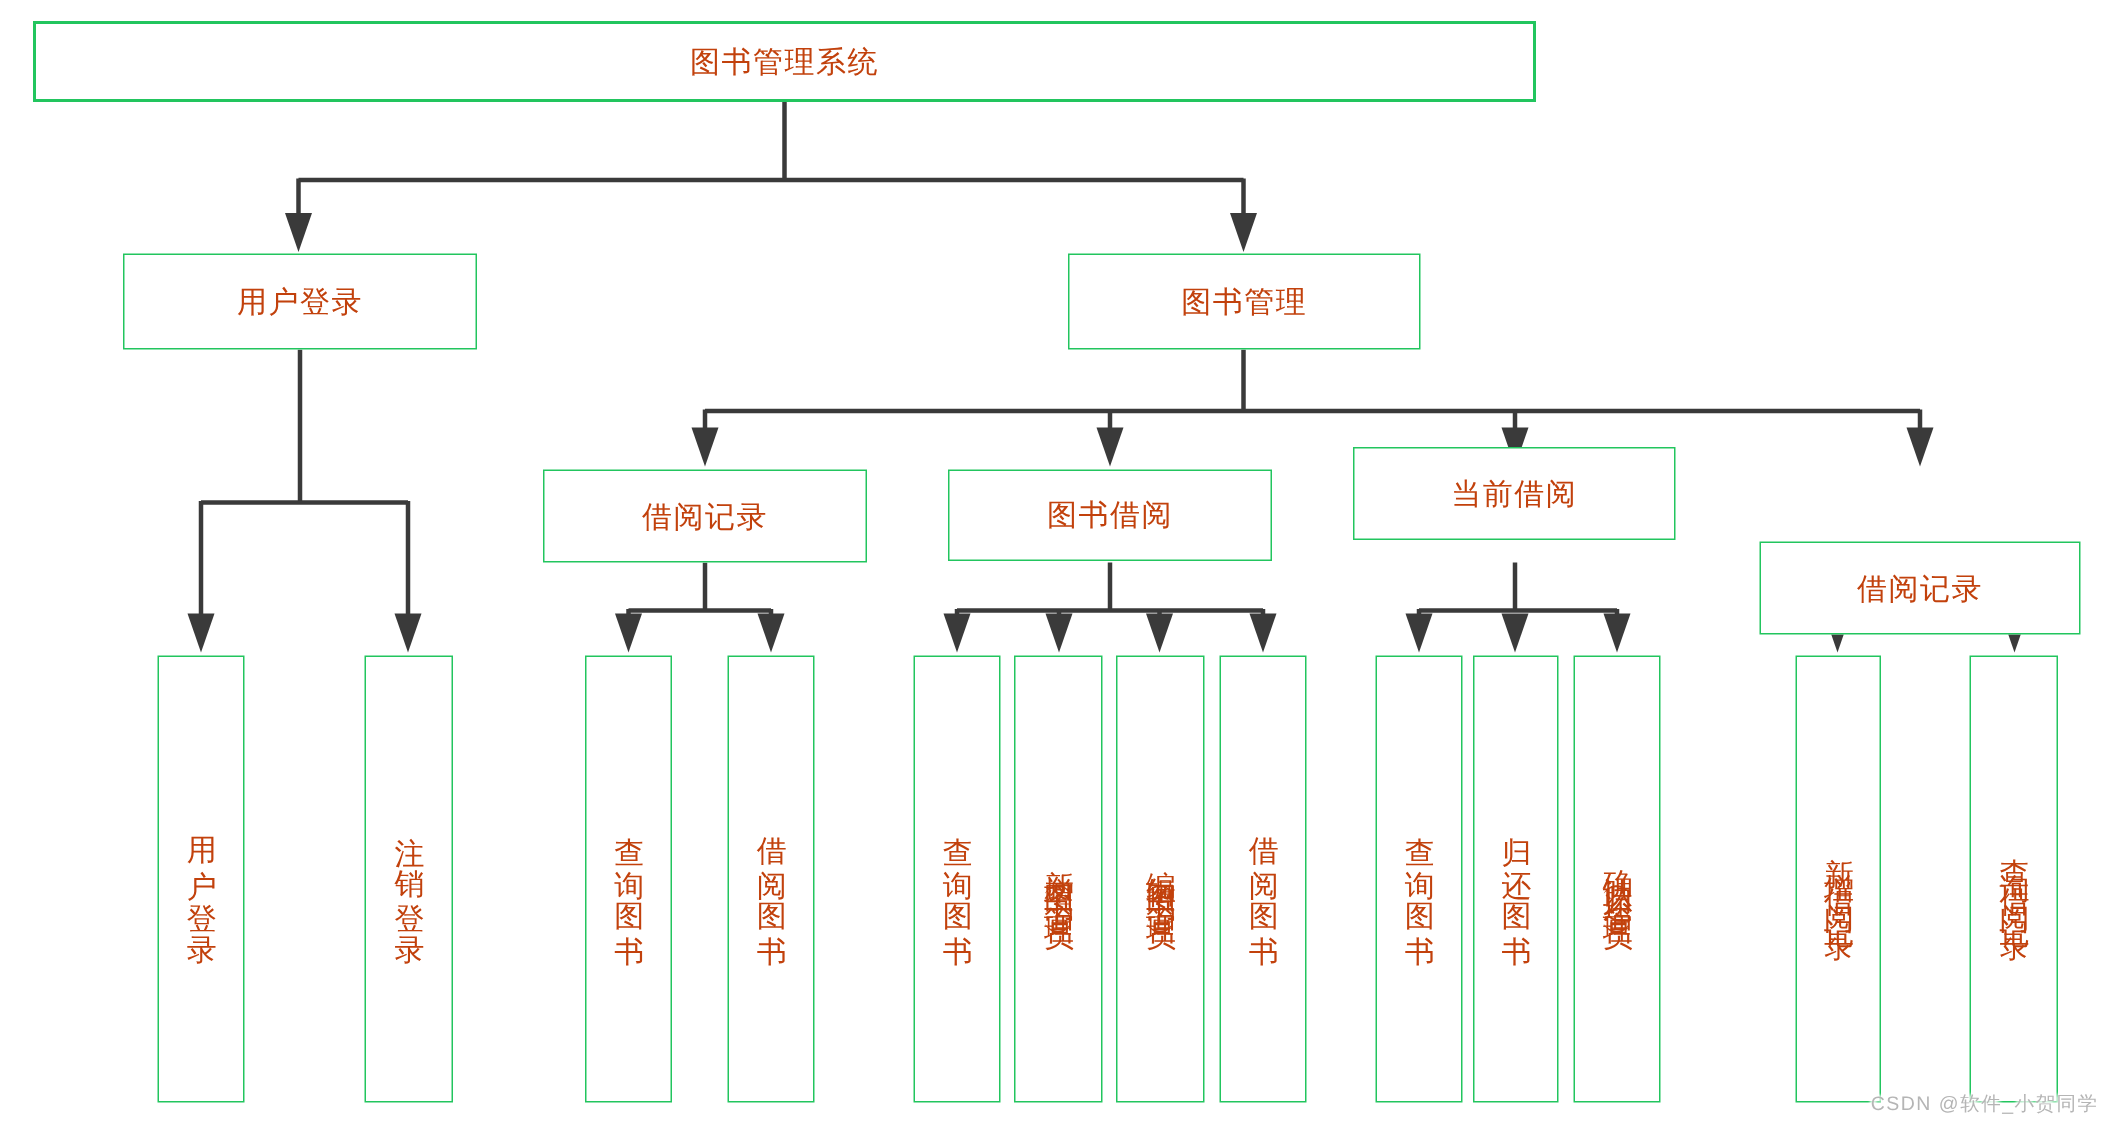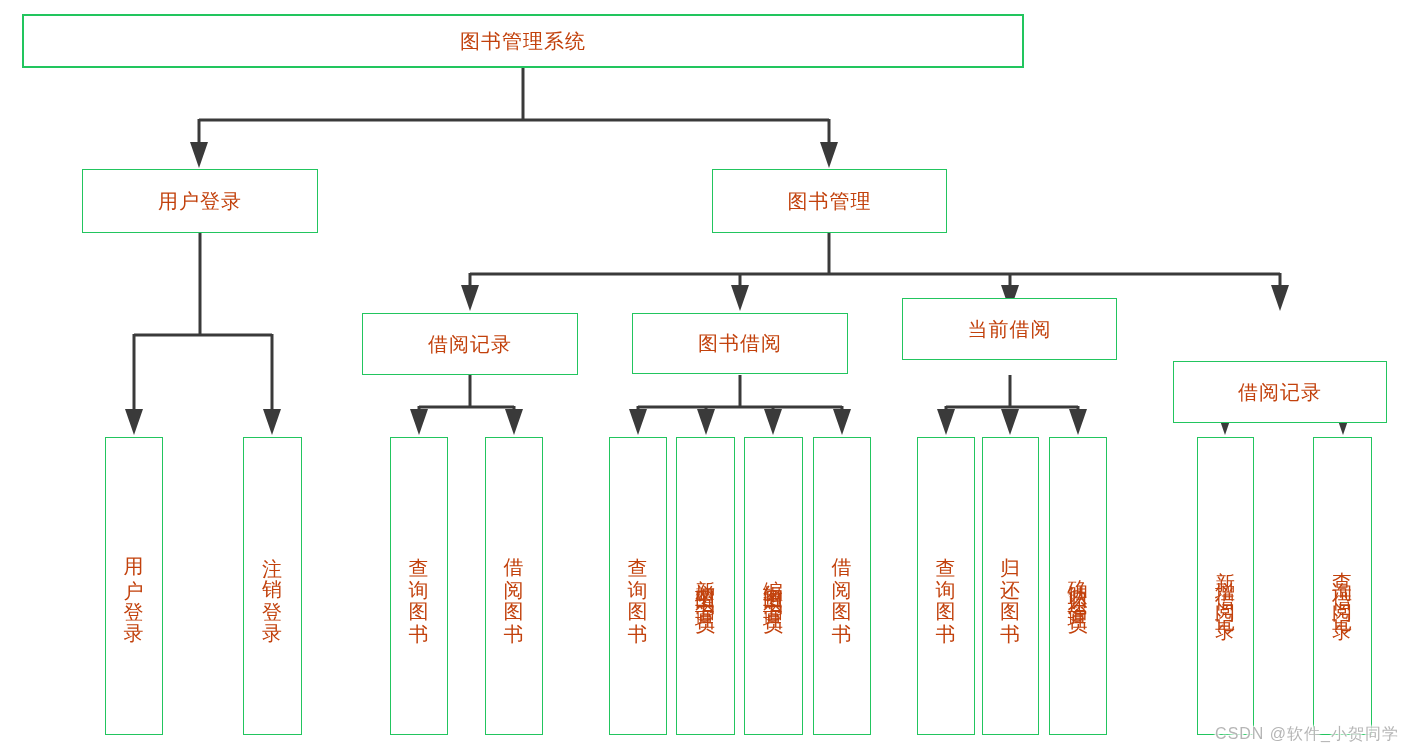--- a/index.html
+++ b/index.html
@@ -47,21 +47,21 @@
   }
 
   .ls-wide  .label { letter-spacing: 22px; }
   .ls-mid   .label { letter-spacing: 10px; }
   .ls-tight .label { letter-spacing: 5px; }
 
   .watermark {
     position: absolute;
     right: 6px;
     bottom: 2px;
-    font-size: 16px;
+    font-size: 13px;
     color: #b5b5b5;
     letter-spacing: 1px;
     text-shadow: 1px 1px 2px #ffffff, -1px -1px 2px #ffffff, 1px -1px 2px #ffffff, -1px 1px 2px #ffffff;
     white-space: nowrap;
   }
 </style>
 </head>
 <body>
 
 <div class="canvas">

